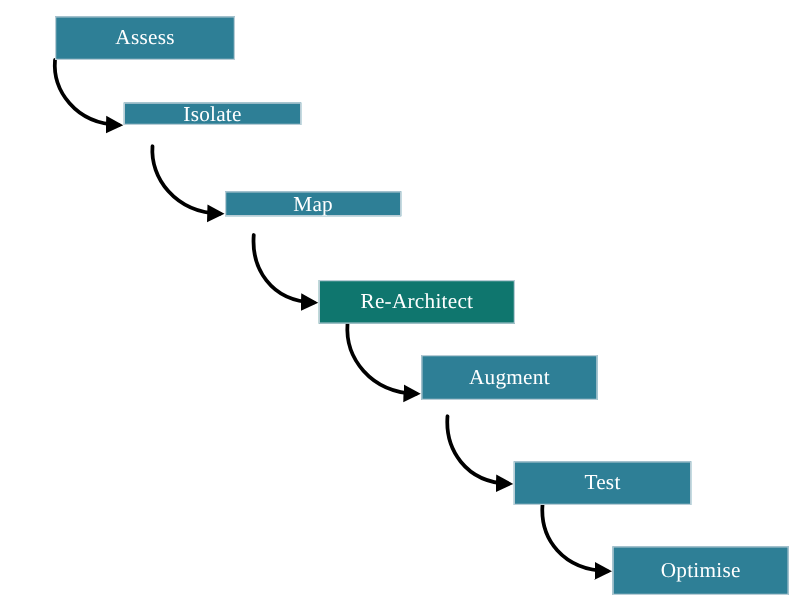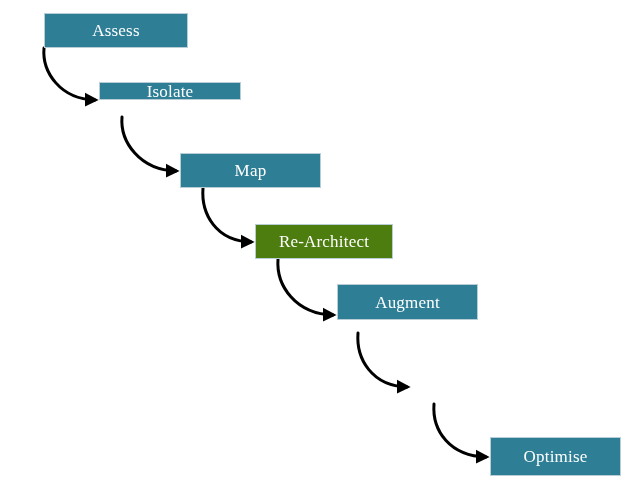--- a/index.html
+++ b/index.html
@@ -67,30 +67,33 @@
   </svg>
 
   <div class="process-box" style="left: 22px; top: 13px; width: 144px; height: 35px; background: rgb(46, 127, 150); border-color: rgb(185, 205, 214); color: rgb(255, 255, 255); margin-left: 22px;">
     <span class="box-label">Assess</span>
   </div>
 
   <div class="process-box" style="left: 99px; top: 82px; width: 142px; height: 18px; background: rgb(46, 127, 150); border-color: rgb(185, 205, 214); color: rgb(255, 255, 255);">
     <span class="box-label">Isolate</span>
   </div>
 
-  <div class="process-box" style="left: 180px; top: 153px; width: 141px; height: 35px; background: rgb(46, 127, 150); border-color: rgb(185, 205, 214); color: rgb(255, 255, 255);">
+  <div class="process-box" style="left: 180px; top: 153px; width: 141px; height: 20px; background: rgb(46, 127, 150); border-color: rgb(185, 205, 214); color: rgb(255, 255, 255);">
     <span class="box-label">Map</span>
   </div>
 
-  <div class="process-box" style="left: 255px; top: 224px; width: 138px; height: 35px; background: #4d7c0f; border-color: rgb(185, 205, 214); color: rgb(255, 255, 255);">
+  <div class="process-box" style="left: 255px; top: 224px; width: 157px; height: 35px; background: #0f766e; border-color: rgb(185, 205, 214); color: rgb(255, 255, 255);">
     <span class="box-label">Re-Architect</span>
   </div>
 
   <div class="process-box" style="left: 337px; top: 284px; width: 141px; height: 36px; background: rgb(46, 127, 150); border-color: rgb(185, 205, 214); color: rgb(255, 255, 255);">
     <span class="box-label">Augment</span>
   </div>
 
+  <div class="process-box" style="left: 411px; top: 369px; width: 142px; height: 35px; background: rgb(46, 127, 150); border-color: rgb(185, 205, 214); color: rgb(255, 255, 255);">
+    <span class="box-label">Test</span>
+  </div>
 
-  <div class="process-box" style="left: 490px; top: 437px; width: 131px; height: 39px; background: rgb(46, 127, 150); border-color: rgb(185, 205, 214); color: rgb(255, 255, 255); text-align: center;">
+  <div class="process-box" style="left: 490px; top: 437px; width: 141px; height: 39px; background: rgb(46, 127, 150); border-color: rgb(185, 205, 214); color: rgb(255, 255, 255); text-align: center;">
     <span class="box-label">Optimise</span>
   </div>
 
 </div>
 
 </body></html>

